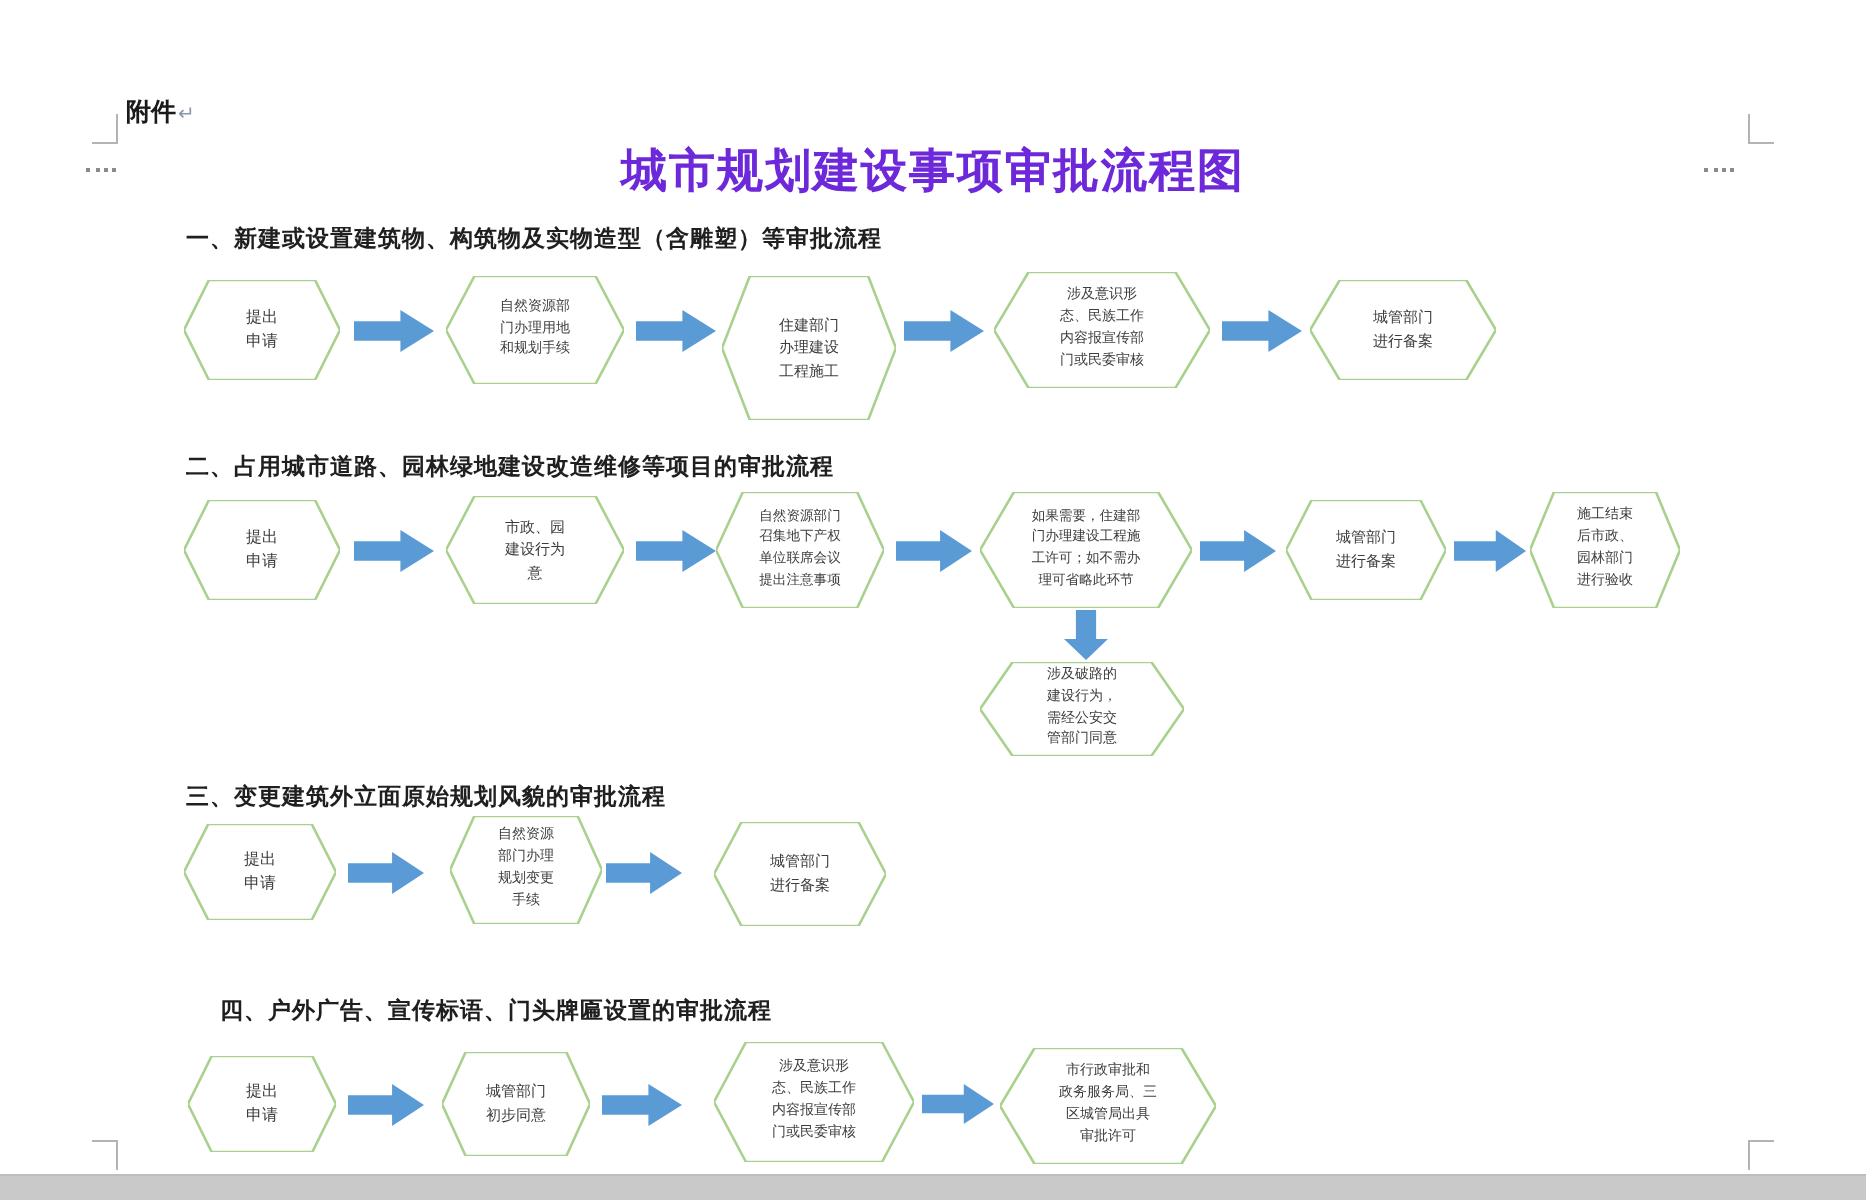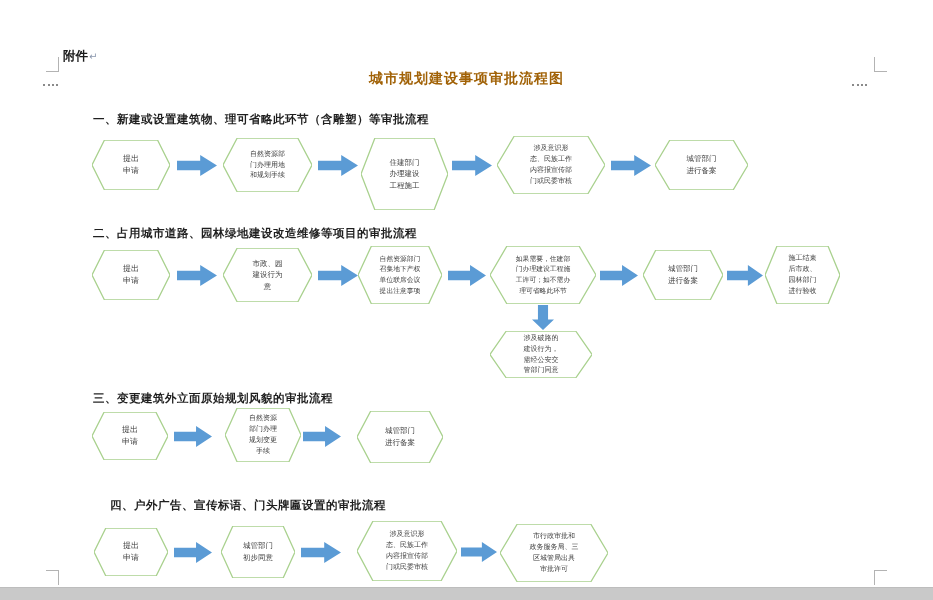--- a/index.html
+++ b/index.html
@@ -6,21 +6,21 @@
   body{
     width:933px;height:600px;position:relative;overflow:hidden;
     background:#ffffff;
     font-family:"Liberation Sans","DejaVu Sans",sans-serif;
     -webkit-font-smoothing:antialiased;
   }
   
   .attachment{position:absolute;left:63px;top:36px;font-size:12.5px;font-weight:bold;color:#1a1a1a;margin-top:12px;}
   .para-mark{font-weight:normal;color:#8a97ad;font-size:10px;margin-left:1px;}
   .doc-title{position:absolute;left:0;top:70px;width:100%;text-align:center;
-    font-size:14px;font-weight:bold;color:#a16207;letter-spacing:1px;}
+    font-size:23px;font-weight:bold;color:#6d28d9;letter-spacing:1px;}
   .sec-heading{position:absolute;font-size:11.5px;font-weight:bold;color:#1f1f1f;letter-spacing:0.5px;white-space:nowrap;}
   
   .crop{position:absolute;width:12px;height:14px;}
   .crop.tl{left:46px;top:57px;border-right:1px solid #b3b3b3;border-bottom:1px solid #b3b3b3;}
   .crop.tr{left:874px;top:57px;border-left:1px solid #b3b3b3;border-bottom:1px solid #b3b3b3;}
   .crop.bl{left:46px;top:570px;border-right:1px solid #b3b3b3;border-top:1px solid #b3b3b3;}
   .crop.br{left:874px;top:570px;border-left:1px solid #b3b3b3;border-top:1px solid #b3b3b3;}
   .dashes{position:absolute;width:15px;height:0;border-top:2px dotted #8a8a8a;}
   .dashes.left{left:43px;top:84px;}
   .dashes.right{left:852px;top:84px;}
@@ -48,21 +48,21 @@
 <div class="crop bl"></div>
 <div class="crop br"></div>
 <div class="dashes left"></div>
 <div class="dashes right"></div>
 <div class="bottom-edge"></div>
 
 <div class="attachment"><span>附件</span><span class="para-mark">↵</span></div>
 <div class="doc-title">城市规划建设事项审批流程图</div>
 
 <div>
-  <div class="sec-heading" style="left:93px;top:112px;">一、新建或设置建筑物、理可省略此环节（含雕塑）等审批流程</div>
+  <div class="sec-heading" style="left:93px;top:112px;">一、新建或设置建筑物、构筑物及实物造型（含雕塑）等审批流程</div>
 
   <div class="hex f8" style="left:92px;top:140px;width:78px;height:50px;">
     <svg viewBox="0 0 100 50" preserveAspectRatio="none">
         <polygon points="0,25 16,0 84,0 100,25 84,50 16,50"></polygon>
       </svg>
     <div class="hex-label">提出
 申请</div>
   </div>
   <div class="arrow right" style="left:177px;top:155px;width:40px;height:21px;"></div>
   <div class="hex" style="left:223px;top:138px;width:89px;height:54px;">

